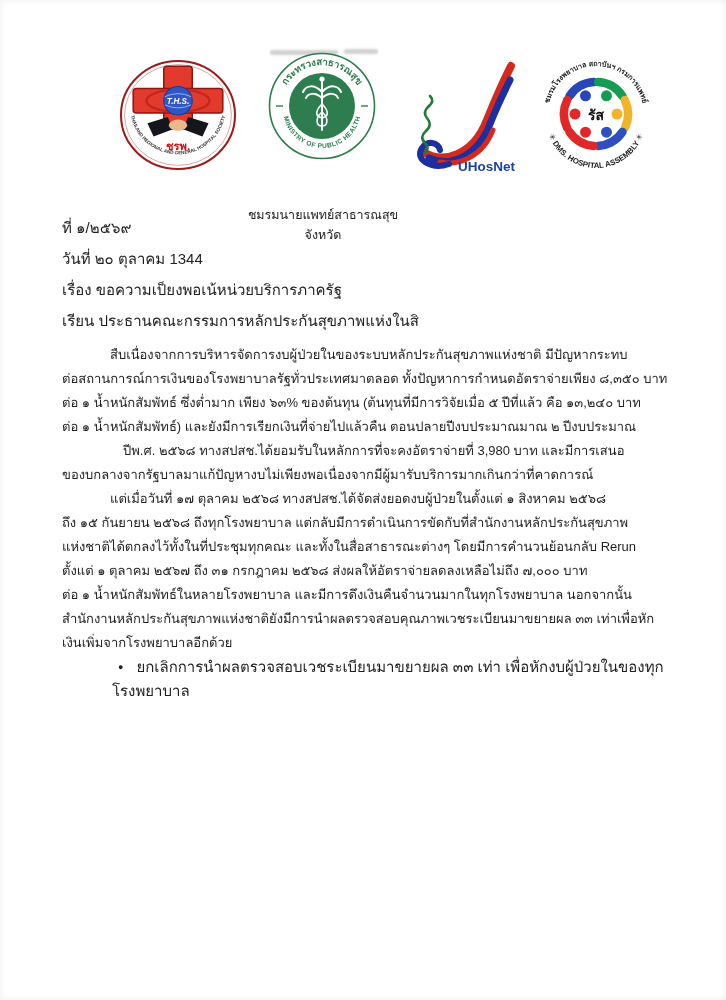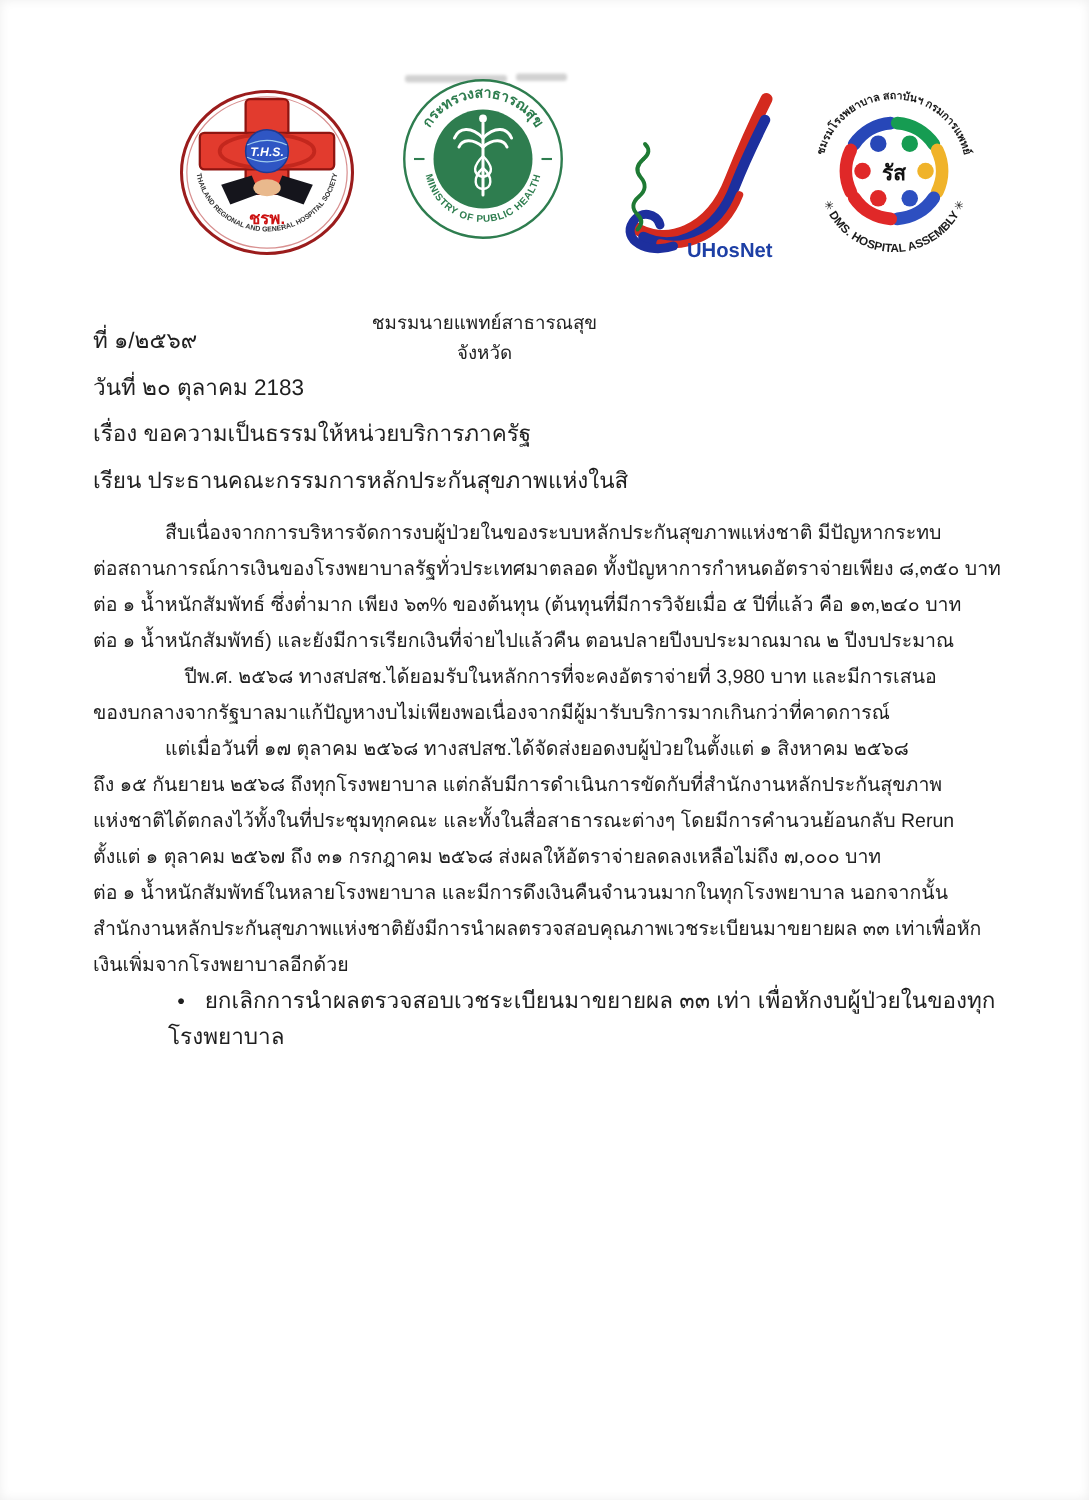--- a/index.html
+++ b/index.html
@@ -166,22 +166,22 @@
         <circle cx="54.5" cy="78.2" r="5.5" fill="#e02828"></circle>
         <circle cx="44" cy="60" r="5.5" fill="#e02828"></circle>
       </g>
       <text x="65" y="66" text-anchor="middle" font-size="14" font-weight="bold" fill="#111111">รัส</text>
     </svg>
   </div>
 
 
   <div class="content">
     <p class="meta-line">ที่ ๑/๒๕๖๙</p>
-    <p class="meta-line">วันที่ ๒๐  ตุลาคม  2183</p>
-    <p class="meta-line">เรื่อง ขอความเป็นธรรมให้หน่วยบริการภาครัฐ</p>
+    <p class="meta-line">วันที่ ๒๐  ตุลาคม  1344</p>
+    <p class="meta-line">เรื่อง ขอความเป็ยงพอเน้หน่วยบริการภาครัฐ</p>
     <p class="meta-line">เรียน ประธานคณะกรรมการหลักประกันสุขภาพแห่งในสิ</p>
 
     <p class="body-para para-first indent-std">สืบเนื่องจากการบริหารจัดการงบผู้ป่วยในของระบบหลักประกันสุขภาพแห่งชาติ มีปัญหากระทบ
 ต่อสถานการณ์การเงินของโรงพยาบาลรัฐทั่วประเทศมาตลอด ทั้งปัญหาการกำหนดอัตราจ่ายเพียง ๘,๓๕๐ บาท
 ต่อ ๑ น้ำหนักสัมพัทธ์ ซึ่งต่ำมาก เพียง ๖๓% ของต้นทุน (ต้นทุนที่มีการวิจัยเมื่อ ๕ ปีที่แล้ว คือ ๑๓,๒๔๐ บาท
 ต่อ ๑ น้ำหนักสัมพัทธ์) และยังมีการเรียกเงินที่จ่ายไปแล้วคืน ตอนปลายปีงบประมาณมาณ ๒ ปีงบประมาณ</p>
     <p class="body-para indent-big">ปีพ.ศ. ๒๕๖๘ ทางสปสช.ได้ยอมรับในหลักการที่จะคงอัตราจ่ายที่ 3,980 บาท และมีการเสนอ
 ของบกลางจากรัฐบาลมาแก้ปัญหางบไม่เพียงพอเนื่องจากมีผู้มารับบริการมากเกินกว่าที่คาดการณ์</p>
     <p class="body-para indent-std">แต่เมื่อวันที่ ๑๗ ตุลาคม ๒๕๖๘ ทางสปสช.ได้จัดส่งยอดงบผู้ป่วยในตั้งแต่ ๑ สิงหาคม ๒๕๖๘
 ถึง ๑๕ กันยายน ๒๕๖๘ ถึงทุกโรงพยาบาล แต่กลับมีการดำเนินการขัดกับที่สำนักงานหลักประกันสุขภาพ

